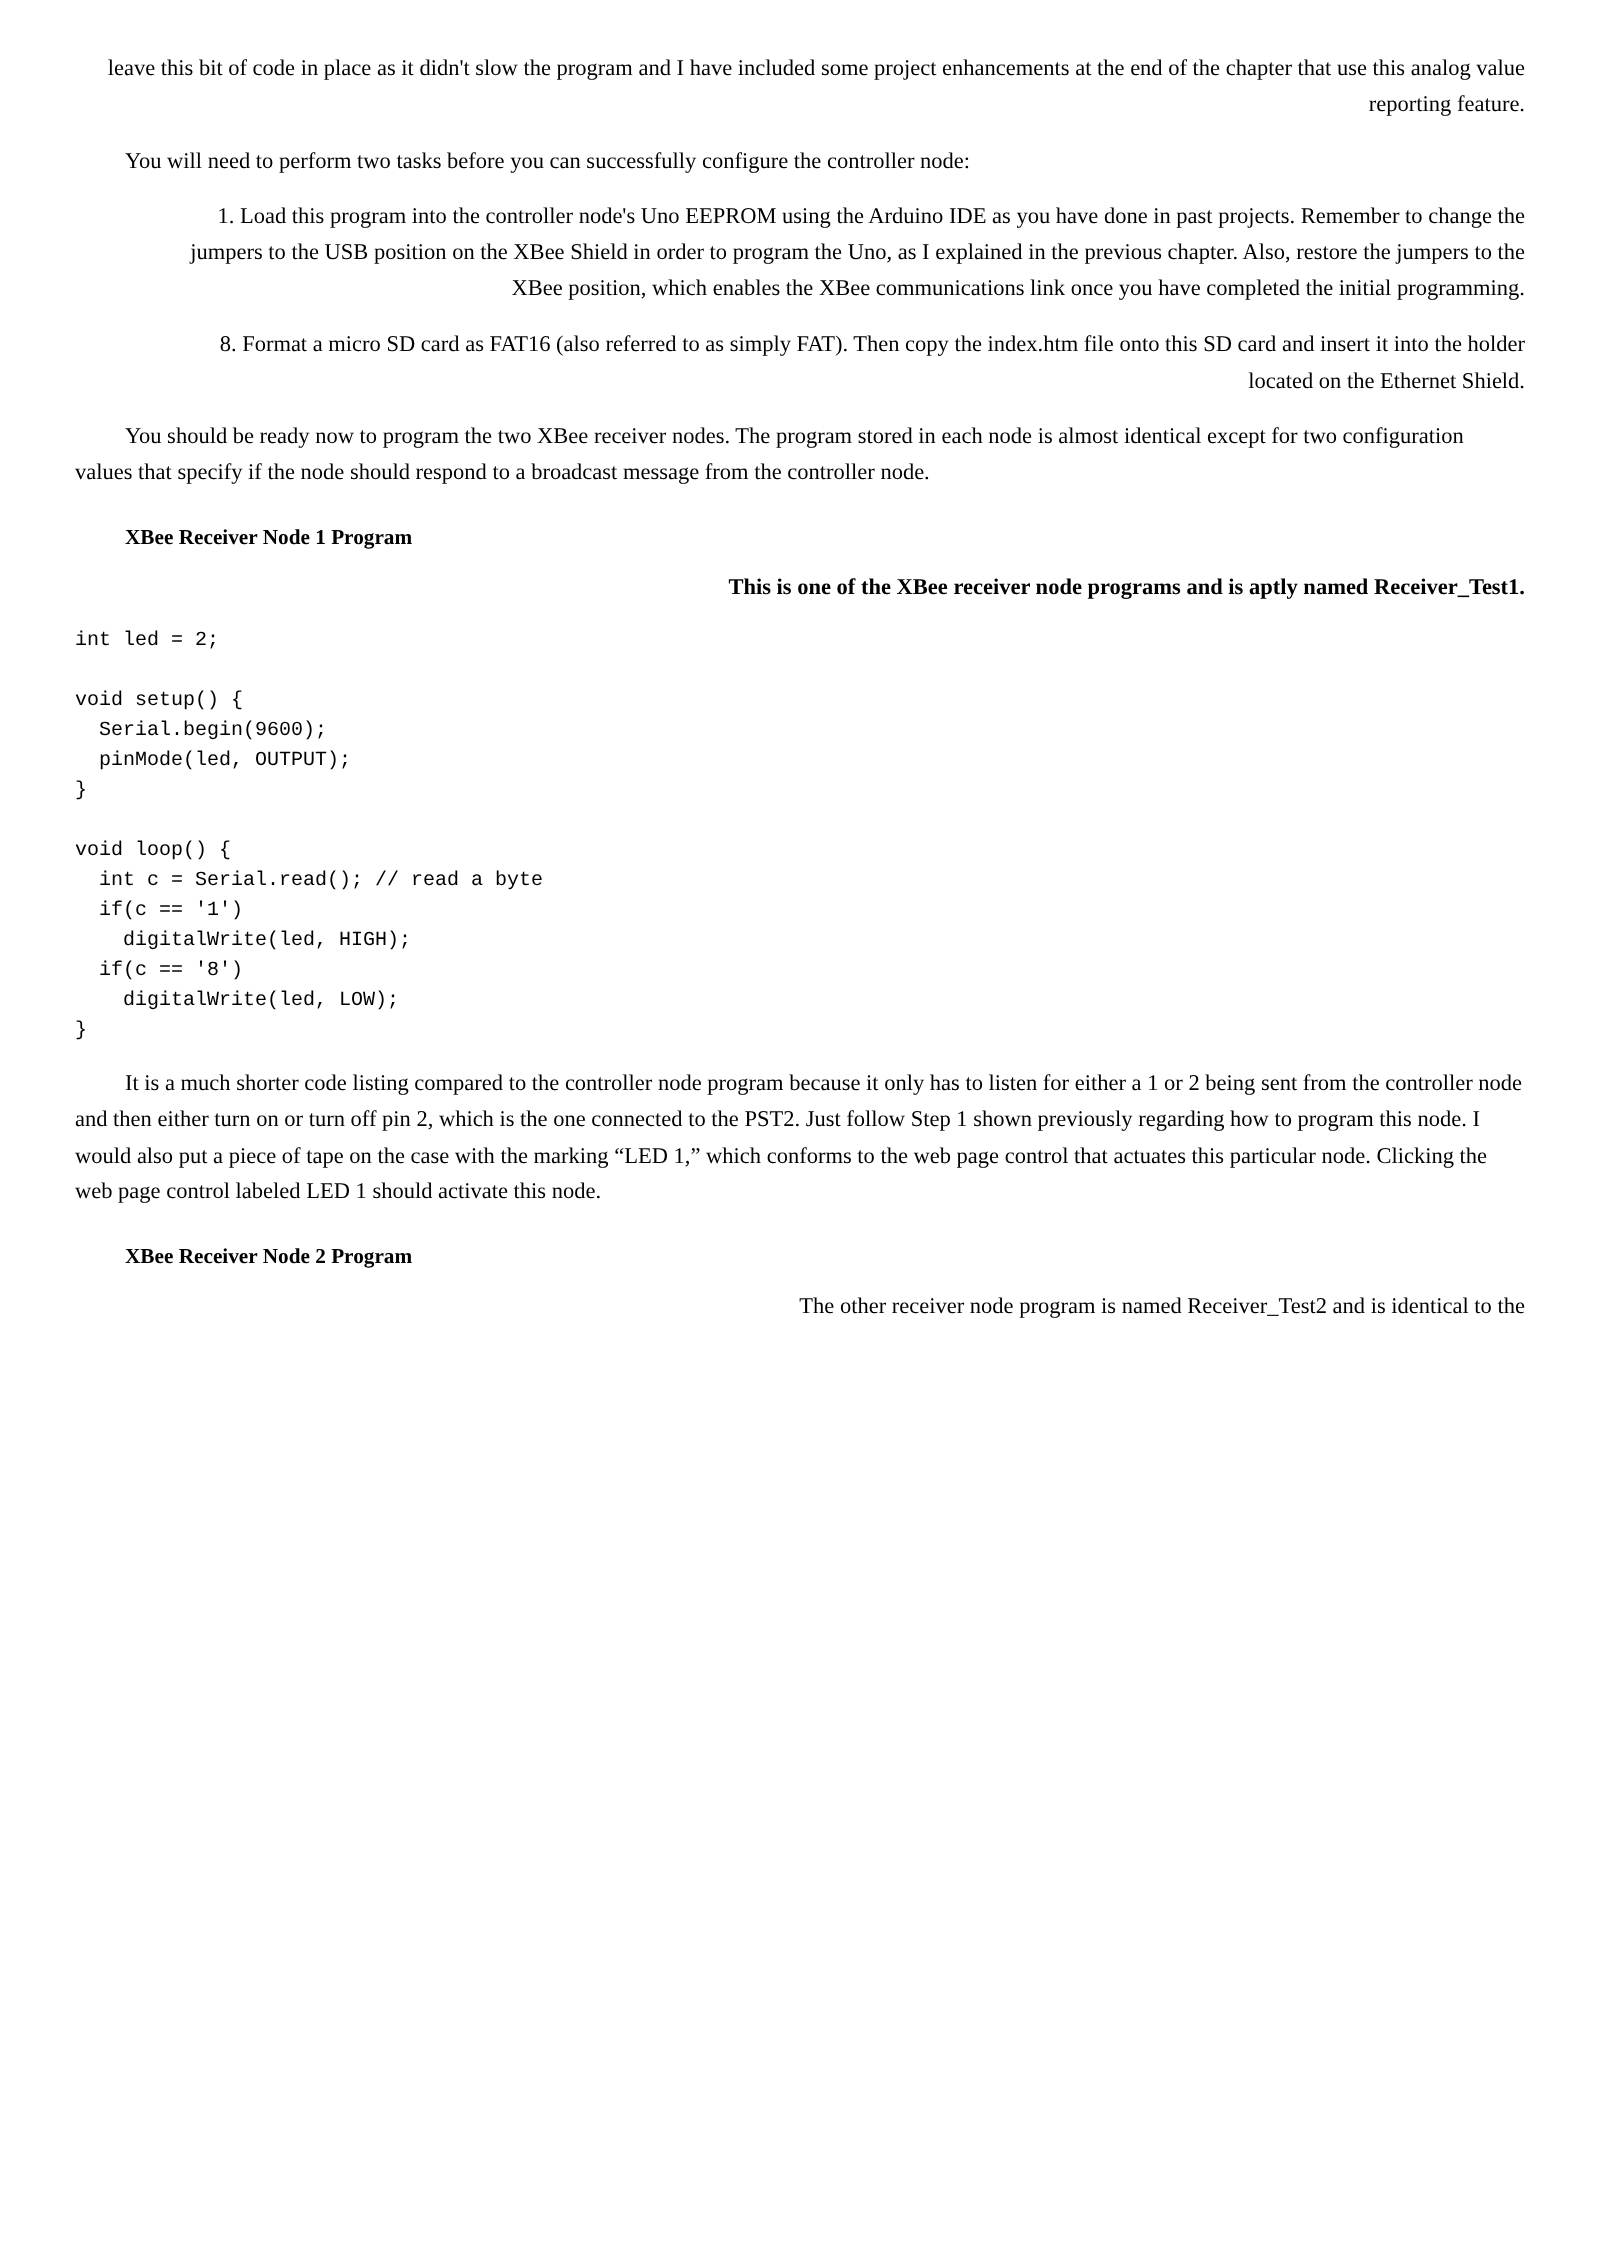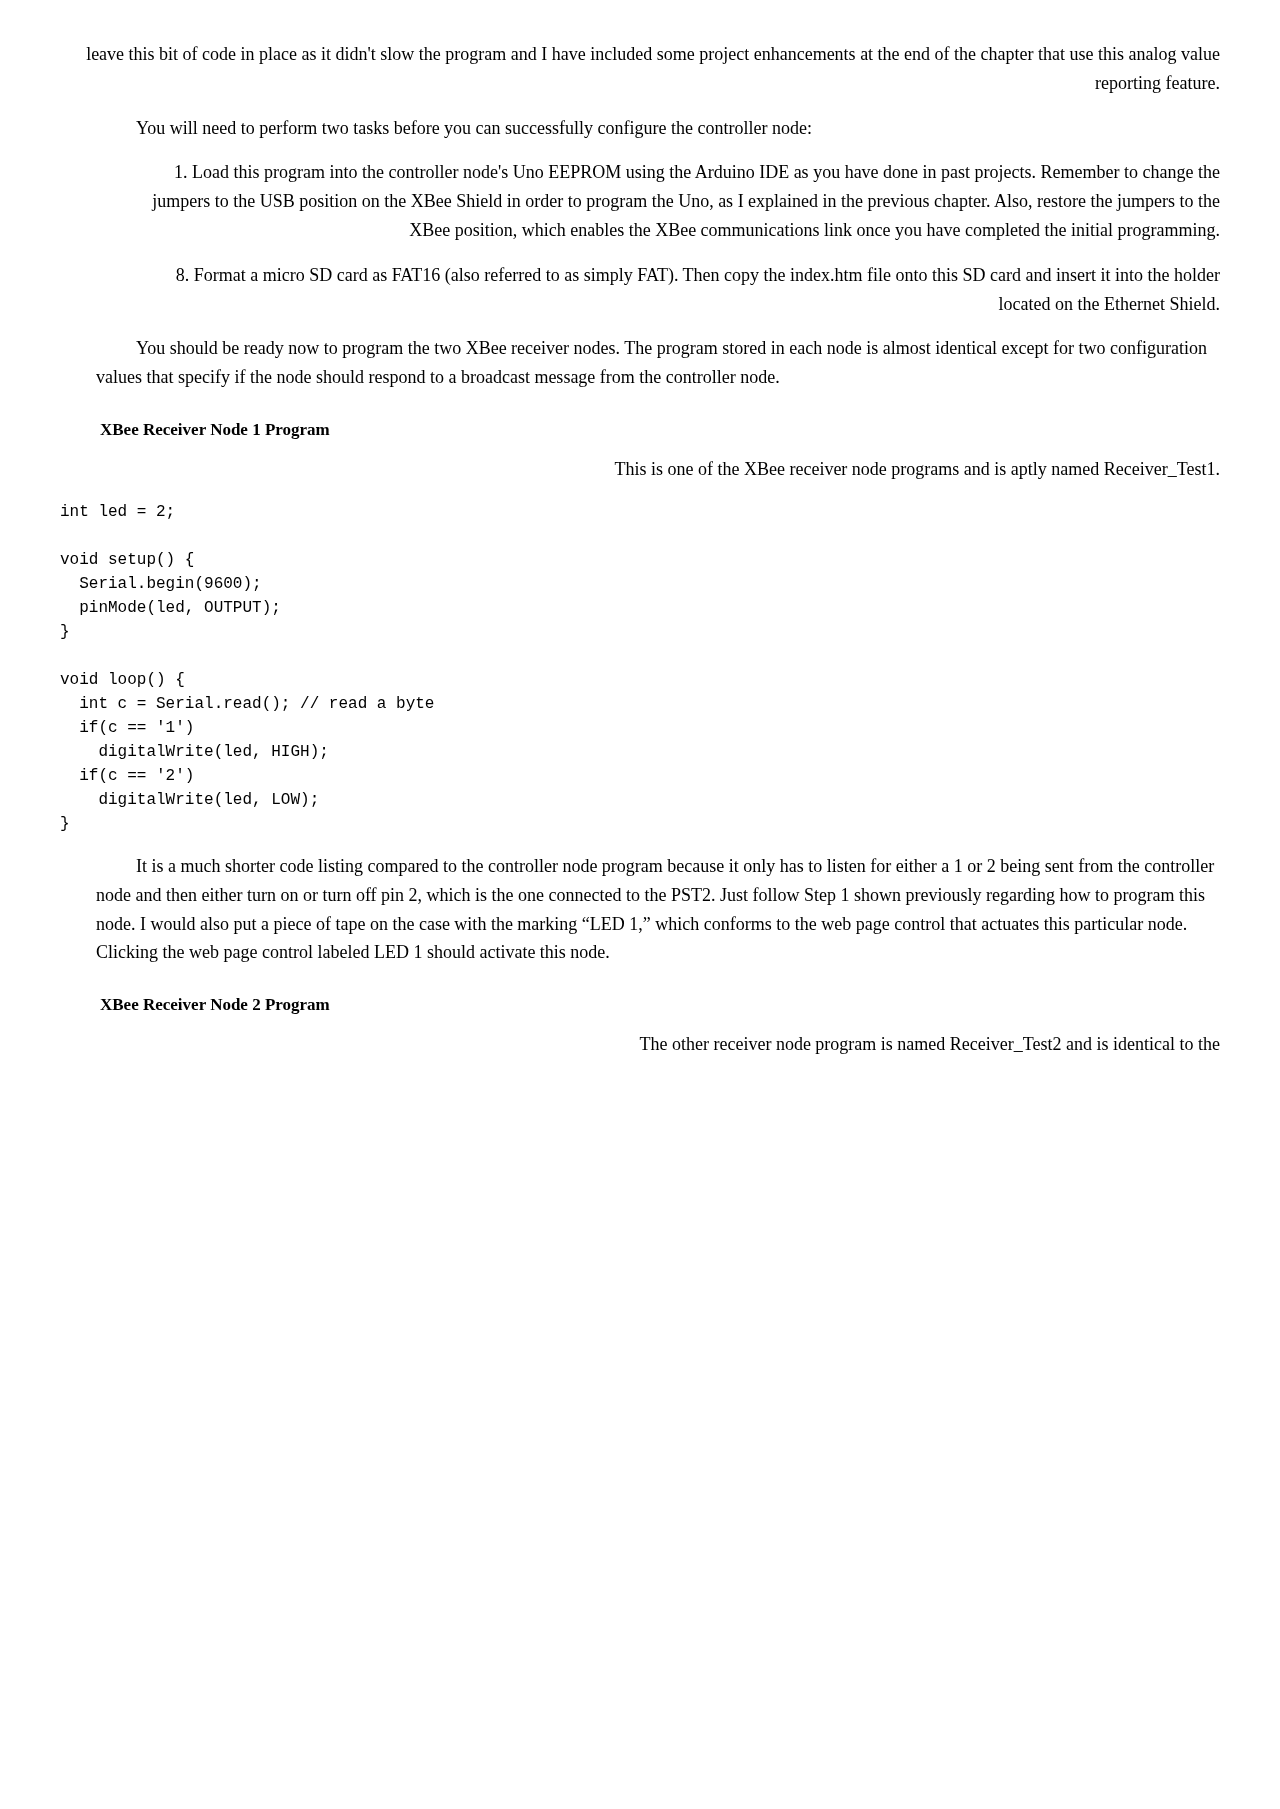--- a/index.html
+++ b/index.html
@@ -19,21 +19,20 @@
     }
 
     .paragraph {
       margin-bottom: 16px;
       text-align: right;
     }
 
     .paragraph-indent {
       margin-bottom: 16px;
       text-indent: 40px;
-      margin-left: 36px;
     }
 
     .list-item {
       margin-left: 80px;
       margin-bottom: 16px;
       text-align: right;
     }
 
     .section-heading {
       font-weight: bold;
@@ -62,34 +61,34 @@
 <p class="paragraph-indent">You will need to perform two tasks before you can successfully configure the controller node:</p>
 
 <p class="list-item">1. Load this program into the controller node's Uno EEPROM using the Arduino IDE as you have done in past projects. Remember to change the jumpers to the USB position on the XBee Shield in order to program the Uno, as I explained in the previous chapter. Also, restore the jumpers to the XBee position, which enables the XBee communications link once you have completed the initial programming.</p>
 
 <p class="list-item">8. Format a micro SD card as FAT16 (also referred to as simply FAT). Then copy the index.htm file onto this SD card and insert it into the holder located on the Ethernet Shield.</p>
 
 <p class="paragraph-indent">You should be ready now to program the two XBee receiver nodes. The program stored in each node is almost identical except for two configuration values that specify if the node should respond to a broadcast message from the controller node.</p>
 
 <div class="section-heading">XBee Receiver Node 1 Program</div>
 
-<p class="paragraph" style="margin-left:40px;">This is one of the XBee receiver node programs and is aptly named Receiver_Test1.</p>
+<p class="paragraph" style="margin-left:40px;font-weight:bold;">This is one of the XBee receiver node programs and is aptly named Receiver_Test1.</p>
 
 <pre class="code-block">int led = 2;
 
 void setup() {
   Serial.begin(9600);
   pinMode(led, OUTPUT);
 }
 
 void loop() {
   int c = Serial.read(); // read a byte
   if(c == '1')
     digitalWrite(led, HIGH);
-  if(c == '2')
+  if(c == '8')
     digitalWrite(led, LOW);
 }</pre>
 
 <p class="paragraph-indent">It is a much shorter code listing compared to the controller node program because it only has to listen for either a 1 or 2 being sent from the controller node and then either turn on or turn off pin 2, which is the one connected to the PST2. Just follow Step 1 shown previously regarding how to program this node. I would also put a piece of tape on the case with the marking “LED 1,” which conforms to the web page control that actuates this particular node. Clicking the web page control labeled LED 1 should activate this node.</p>
 
 <div class="section-heading">XBee Receiver Node 2 Program</div>
 
 <p class="paragraph" style="margin-left:52px;">The other receiver node program is named Receiver_Test2 and is identical to the</p>
 
 </body></html>

